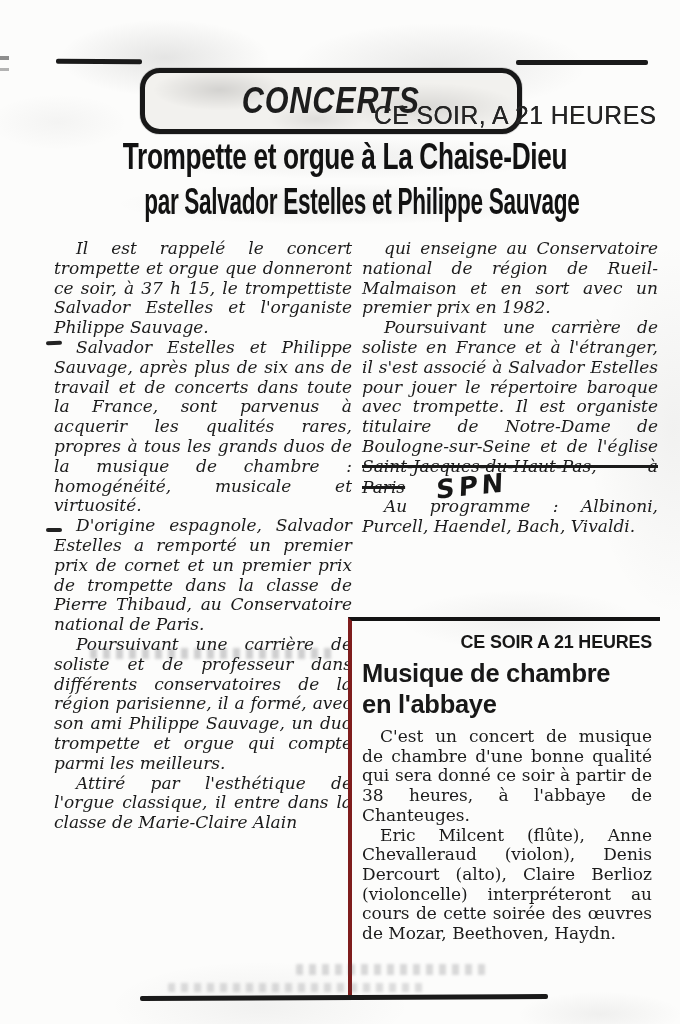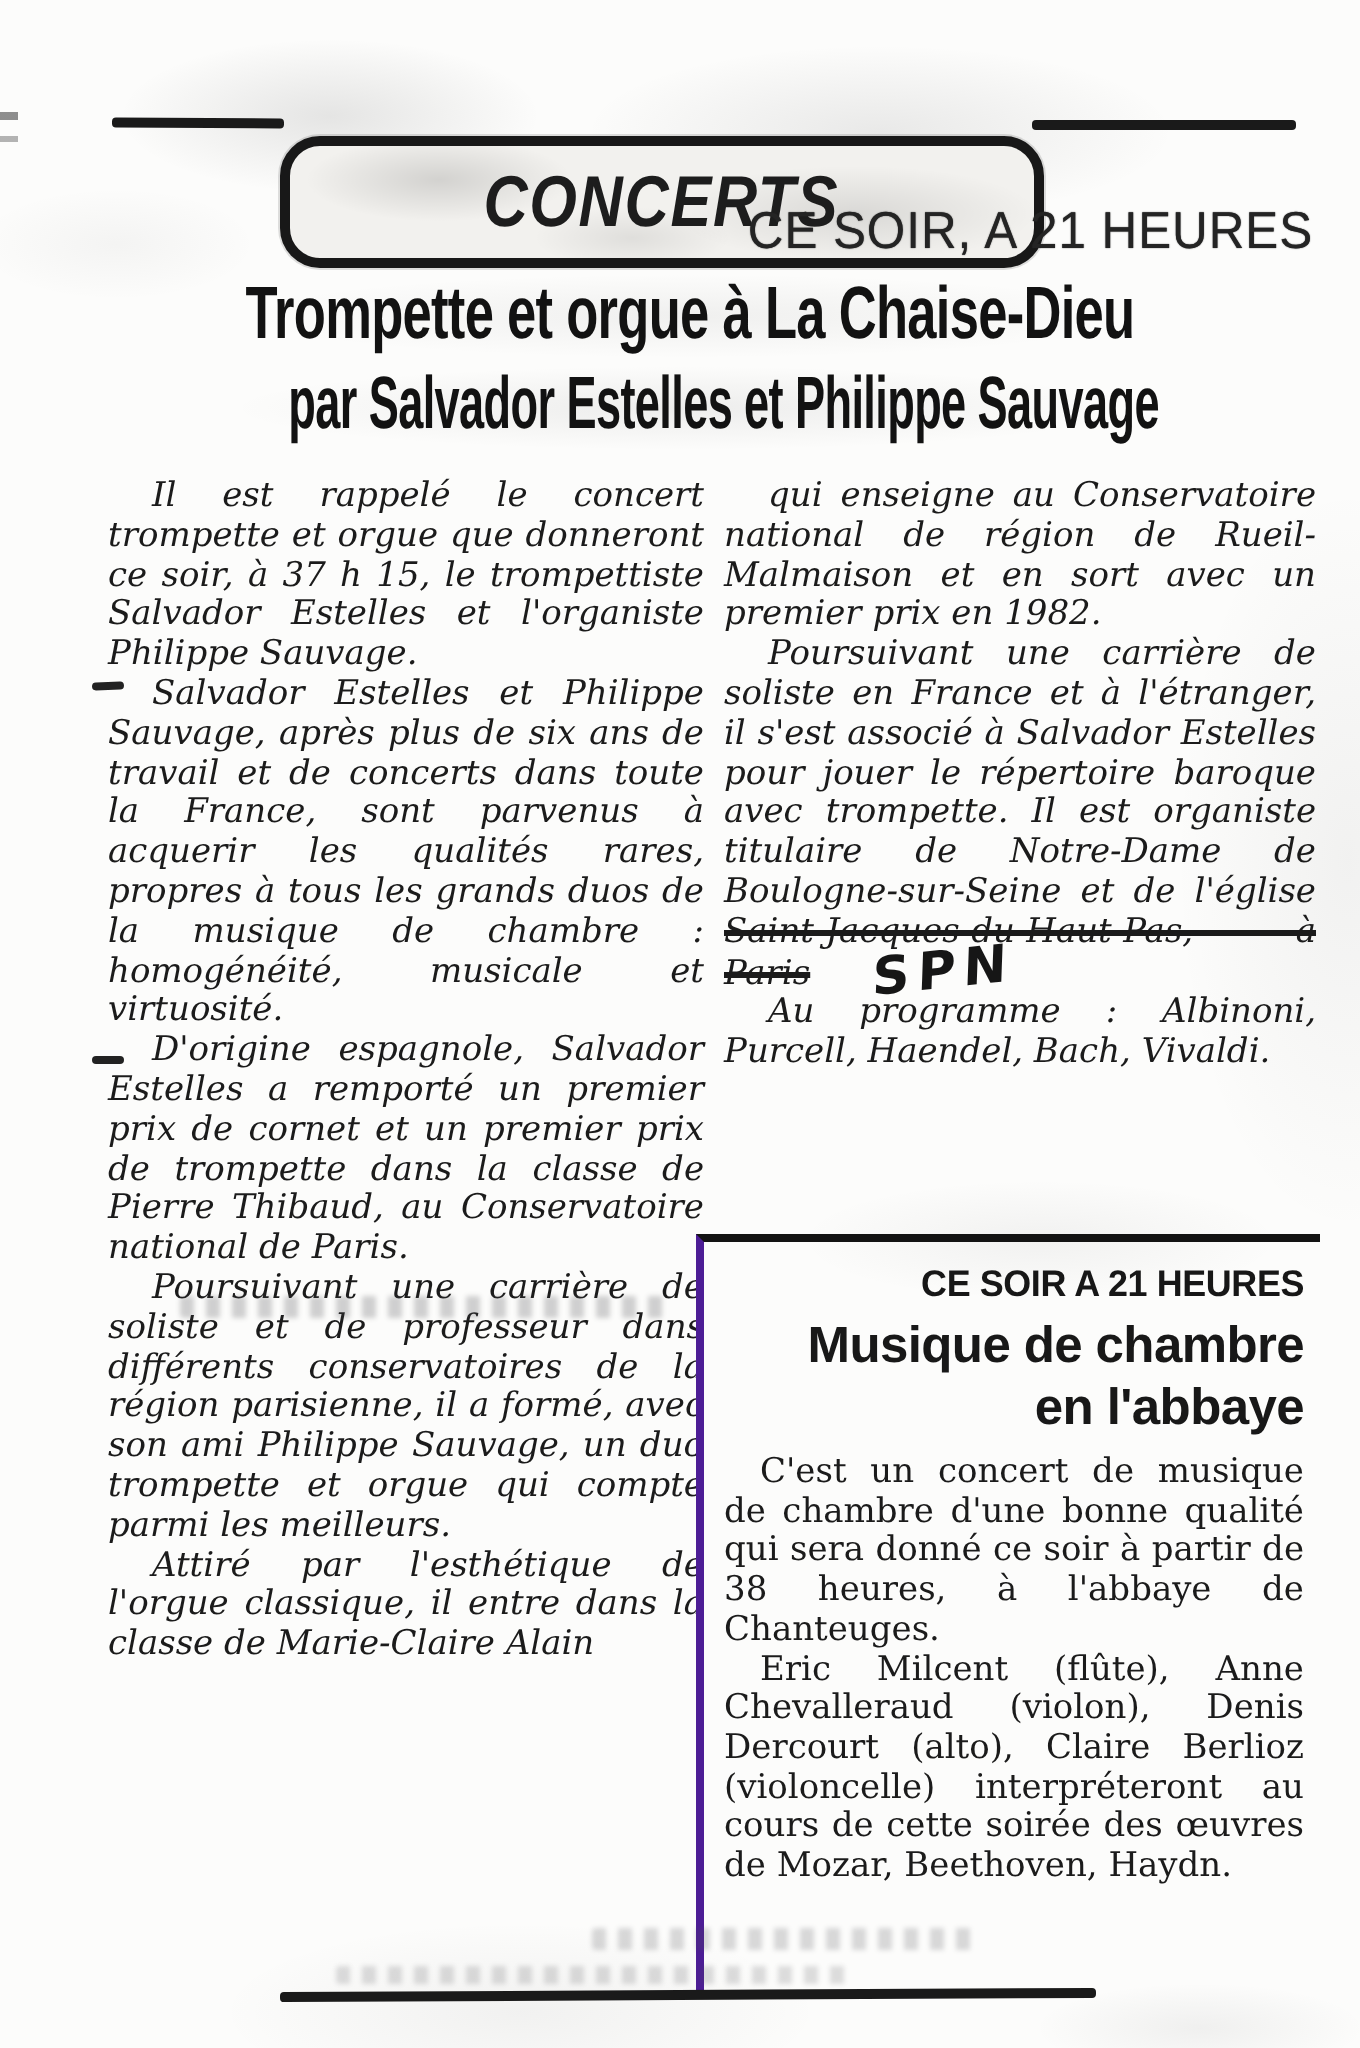--- a/index.html
+++ b/index.html
@@ -85,30 +85,30 @@
   .strike{text-decoration:line-through; text-decoration-thickness:2.5px;}
   .handwritten{
     display:inline-block; font-family:"DejaVu Sans", sans-serif; font-style:normal;
     font-weight:bold; font-size:26px; letter-spacing:4px; line-height:14px;
     transform:rotate(-6deg) skewX(-8deg); margin-left:9px; position:relative; top:3px;
     color:#161616;
   }
   
   #side-box{
     position:absolute; left:348px; top:617px; width:312px; height:379px;
-    box-sizing:border-box; border-left:4px solid #4c1d95; border-top:4px solid #131313;
+    box-sizing:border-box; border-left:4px solid #7f1d1d; border-top:4px solid #131313;
     padding:8px 8px 0 10px;
   }
   #side-kicker{
     text-align:right; font-family:"Liberation Sans", sans-serif; font-weight:bold;
     font-size:18.5px; letter-spacing:-.2px; color:#171717; margin-top:2px;
     transform:scaleX(.97); transform-origin:right center; white-space:nowrap;
   }
   #side-title{
-    margin-top:5px; text-align:right; font-family:"Liberation Sans", sans-serif;
+    margin-top:5px; text-align:left; font-family:"Liberation Sans", sans-serif;
     font-weight:bold; font-size:25.5px; line-height:31px; color:#181818;
     letter-spacing:-.3px;
   }
   #side-body{margin-top:7px;}
   #side-body p{
     margin:0; text-indent:18px; text-align:justify;
     font-size:17px; line-height:19.7px; color:#1b1b1b;
   }
   #rule-bottom{left:140px; top:995px; width:408px; height:4.5px; transform:rotate(-.3deg);}
 </style>

